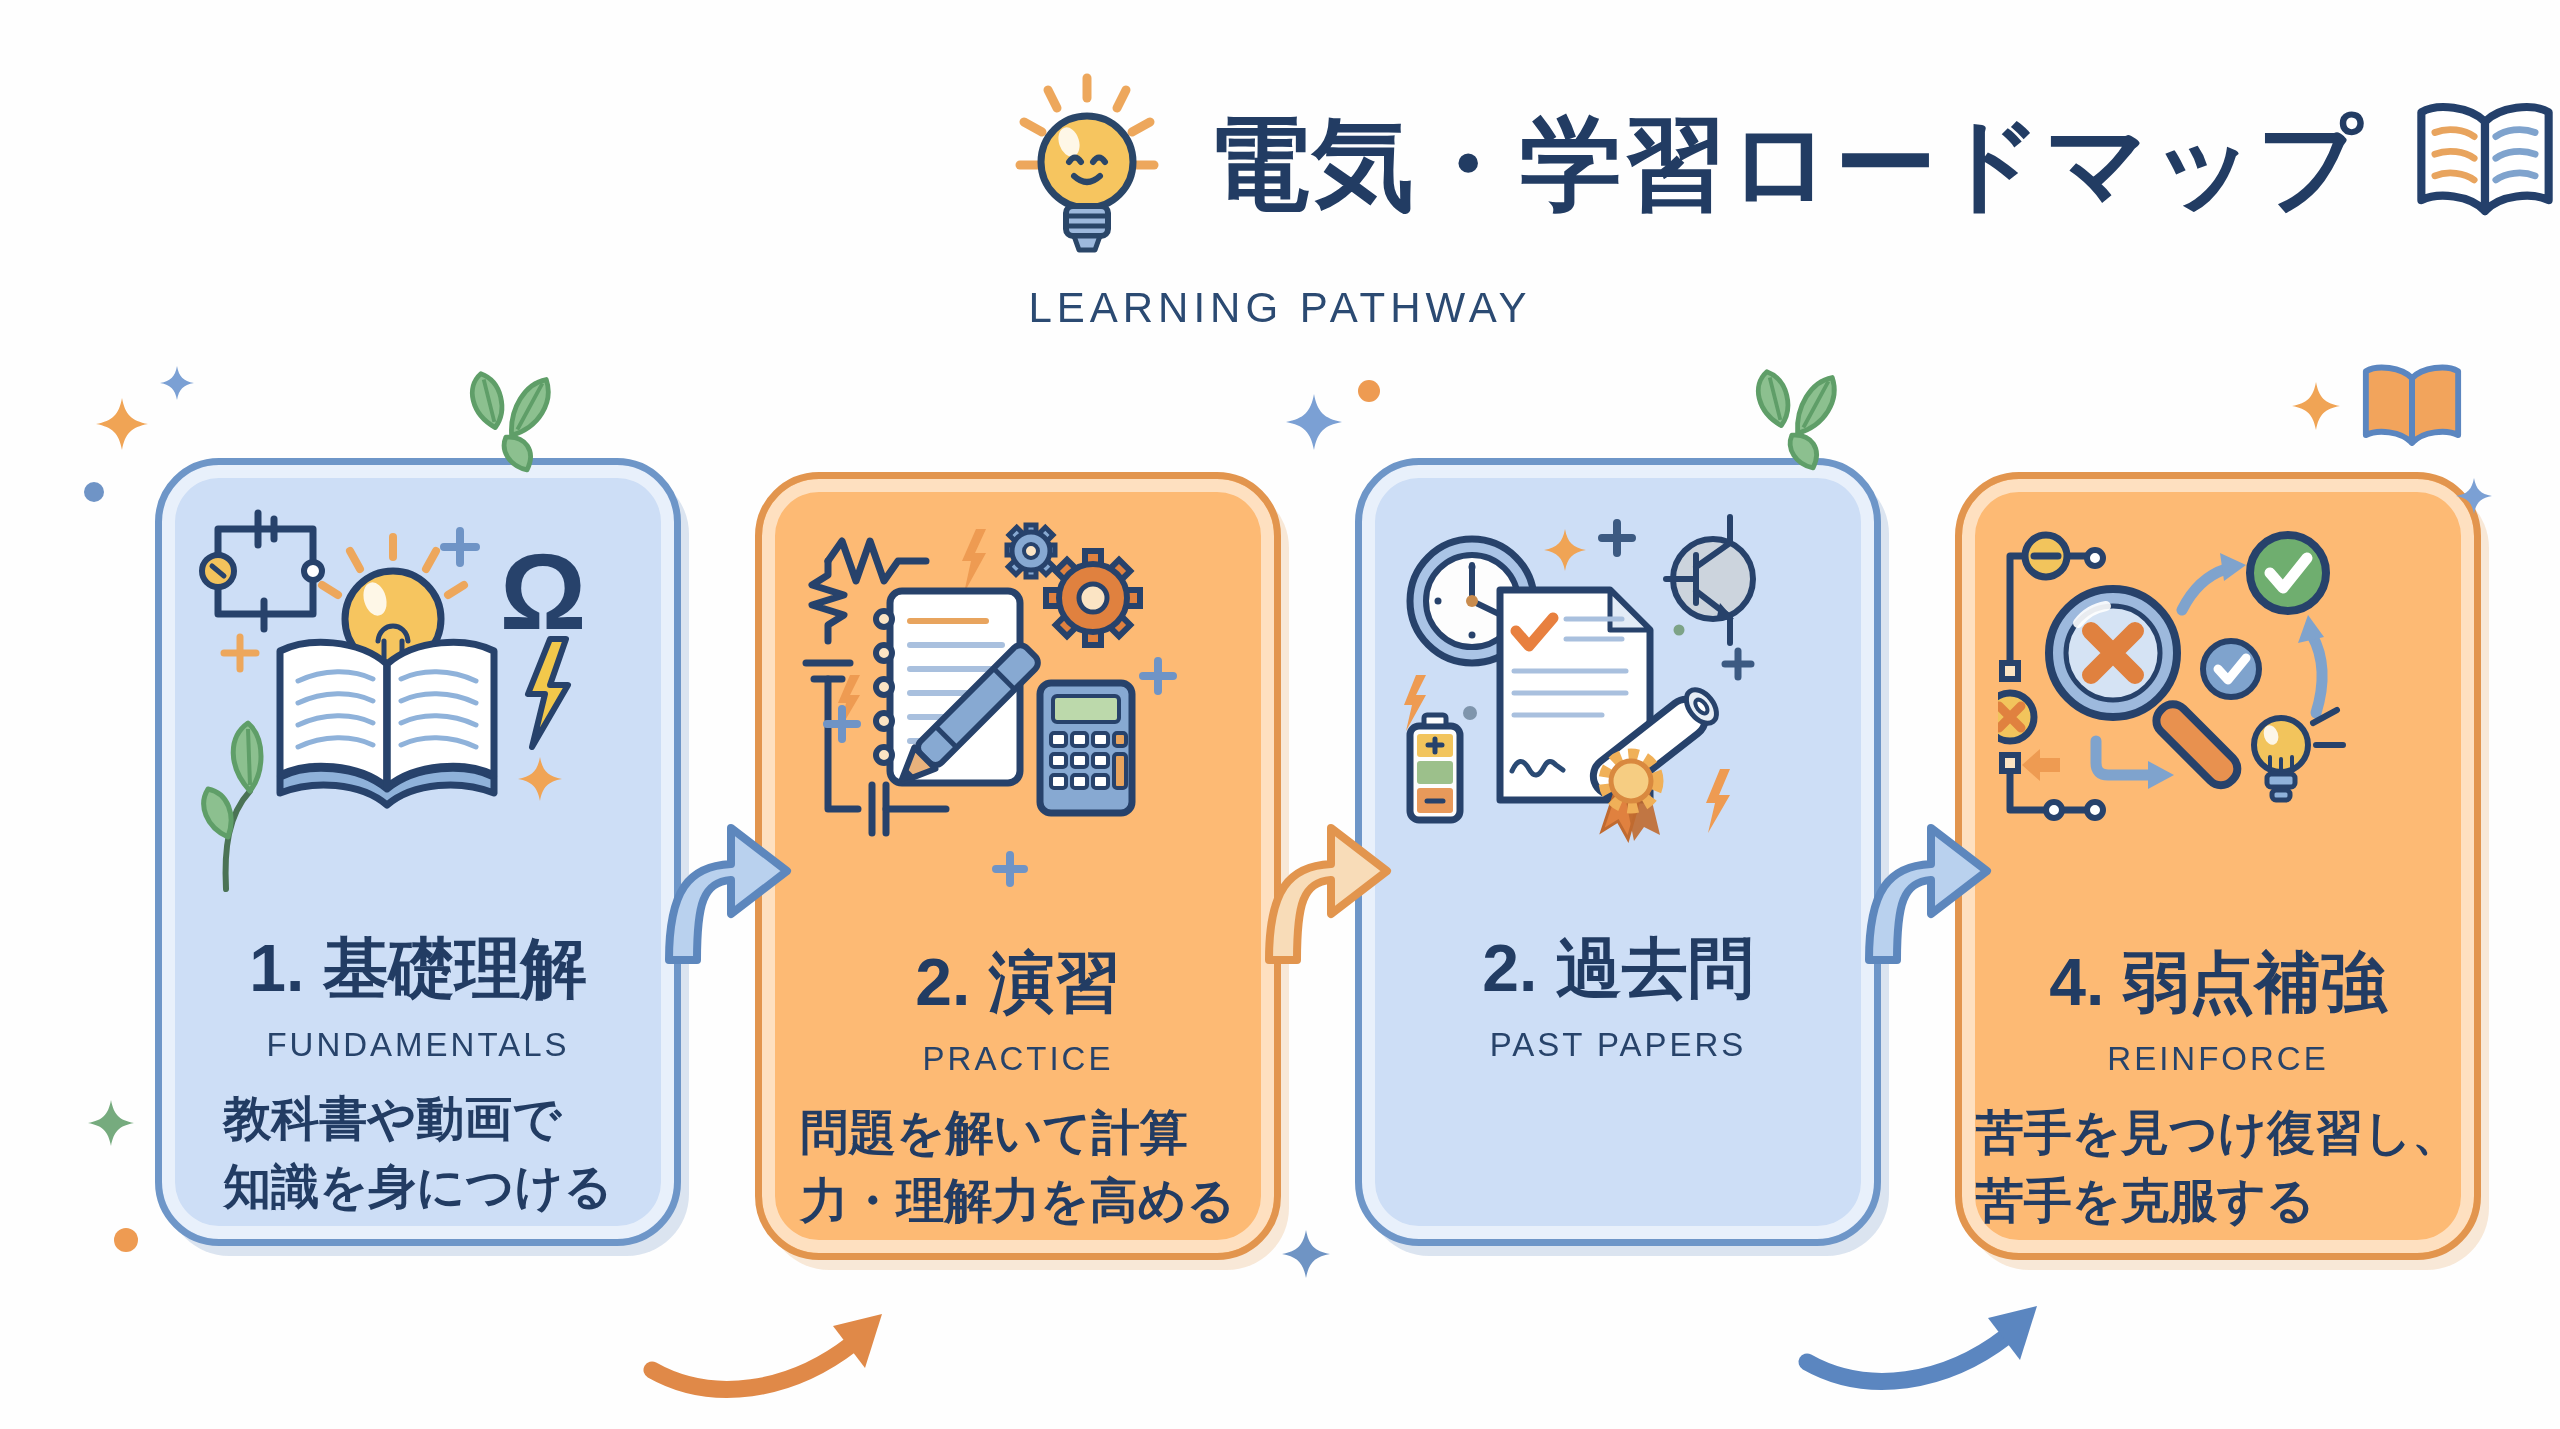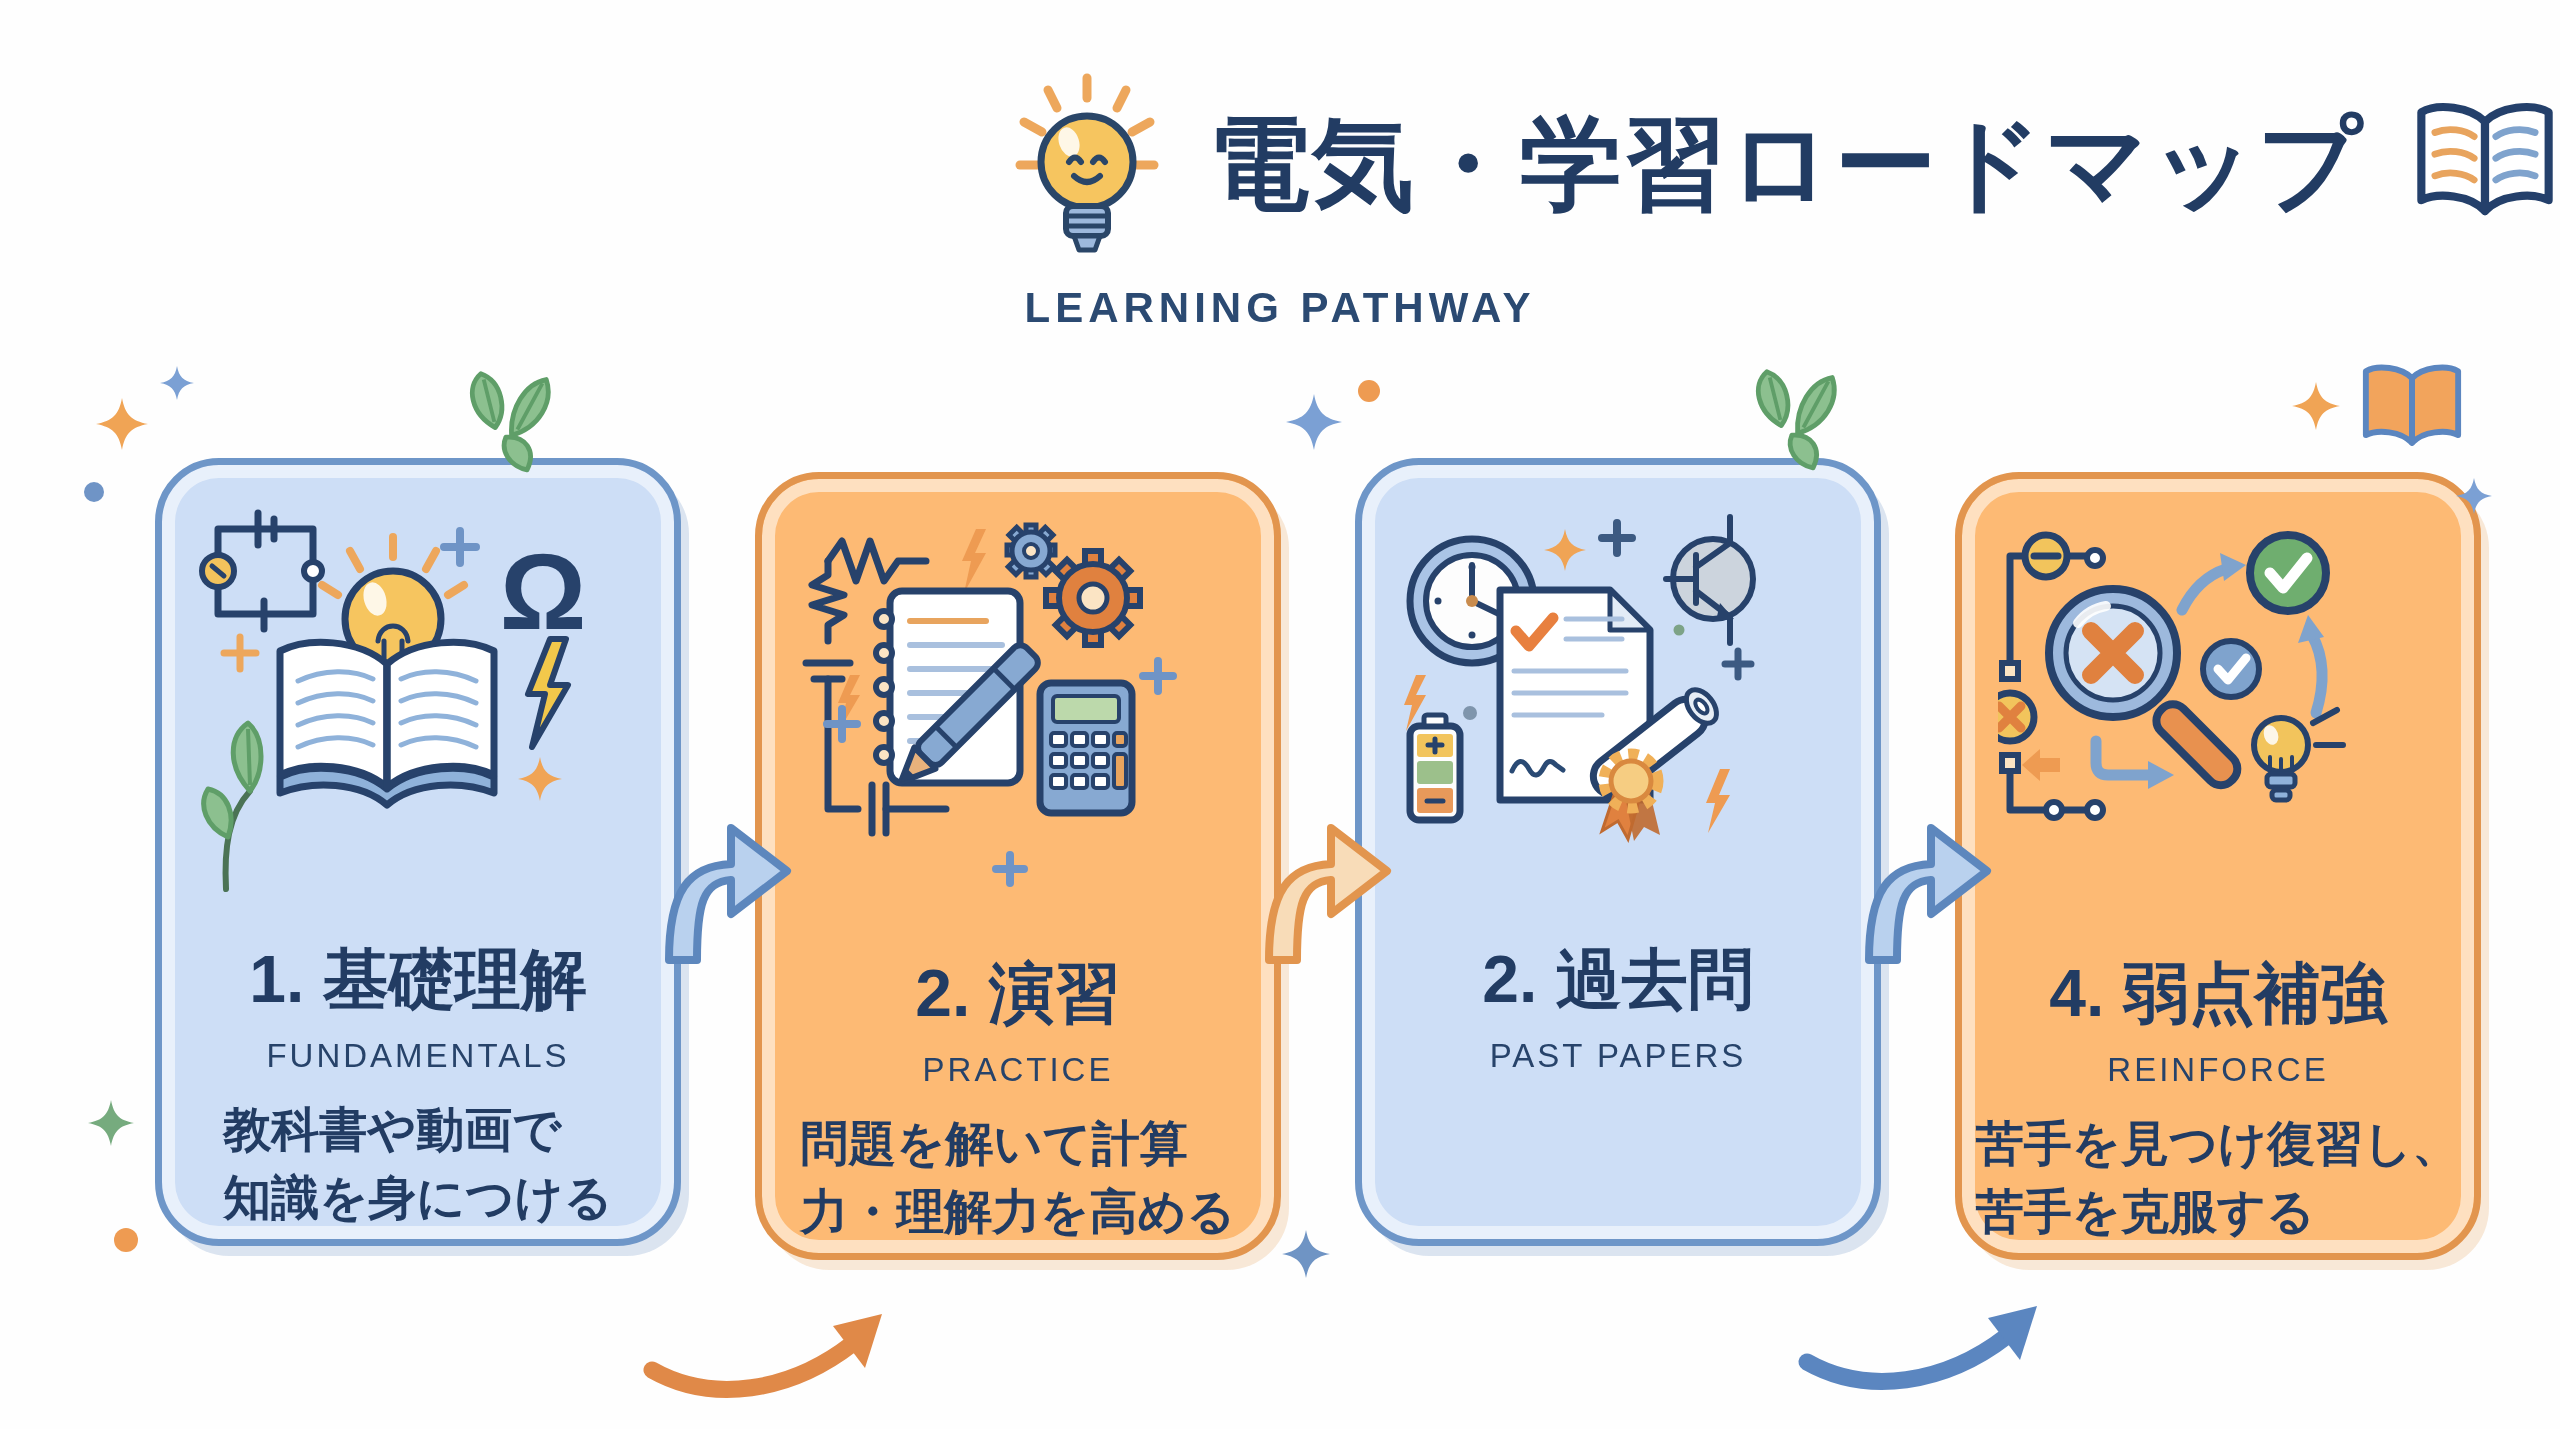--- a/index.html
+++ b/index.html
@@ -1,29 +1,29 @@
 <!DOCTYPE html>
 <html><head>
 <meta charset="utf-8">
 <style>
   html,body{margin:0;padding:0;background:#fff;}
   .stage{position:relative;width:2560px;height:1429px;background:#fefefe;overflow:hidden;
          font-family:"Liberation Sans","DejaVu Sans",sans-serif;color:#223c63;}
   .hdr{position:absolute;top:70px;left:0;width:100%;display:flex;justify-content:flex-end;align-items:center;gap:46px;}
   .hdr-title{font-size:102px;font-weight:800;letter-spacing:2px;color:#223c63;white-space:nowrap;}
-  .hdr-sub{position:absolute;top:284px;left:0;width:100%;text-align:center;font-size:42px;font-weight:700;
+  .hdr-sub{position:absolute;top:284px;left:0;width:100%;text-align:center;font-size:42px;font-weight:400;
            letter-spacing:5px;color:#2b4a72;}
   .card{position:absolute;width:526px;height:788px;border-radius:64px;display:flex;flex-direction:column;
         align-items:center;box-sizing:border-box;}
   .card.blue{background:#cddef6;border:7px solid #6e96c8;
         box-shadow:inset 0 0 0 13px rgba(255,255,255,.55),10px 12px 0 -2px rgba(130,160,205,.28);}
   .card.orange{background:#fdba74;border:7px solid #e2954e;
         box-shadow:inset 0 0 0 13px rgba(255,255,255,.55),10px 12px 0 -2px rgba(235,175,115,.28);}
   .art{margin-top:24px;width:440px;height:430px;flex:none;}
-  .c-title{font-size:66px;font-weight:800;color:#223c63;white-space:nowrap;margin-top:16px;}
+  .c-title{font-size:66px;font-weight:800;color:#223c63;white-space:nowrap;margin-top:5px;}
   .c-sub{font-size:33px;font-weight:400;letter-spacing:3px;color:#27436a;margin-top:12px;}
   .c-desc{font-size:48px;font-weight:700;color:#223c63;line-height:1.42;text-align:left;margin-top:21px;white-space:nowrap;}
   .deco{position:absolute;}
   .link-arrow{position:absolute;width:150px;height:195px;top:772px;}
   .swoosh{position:absolute;width:260px;height:115px;}
 </style>
 </head>
 <body>
 
 <svg width="0" height="0" style="position:absolute" aria-hidden="true">

